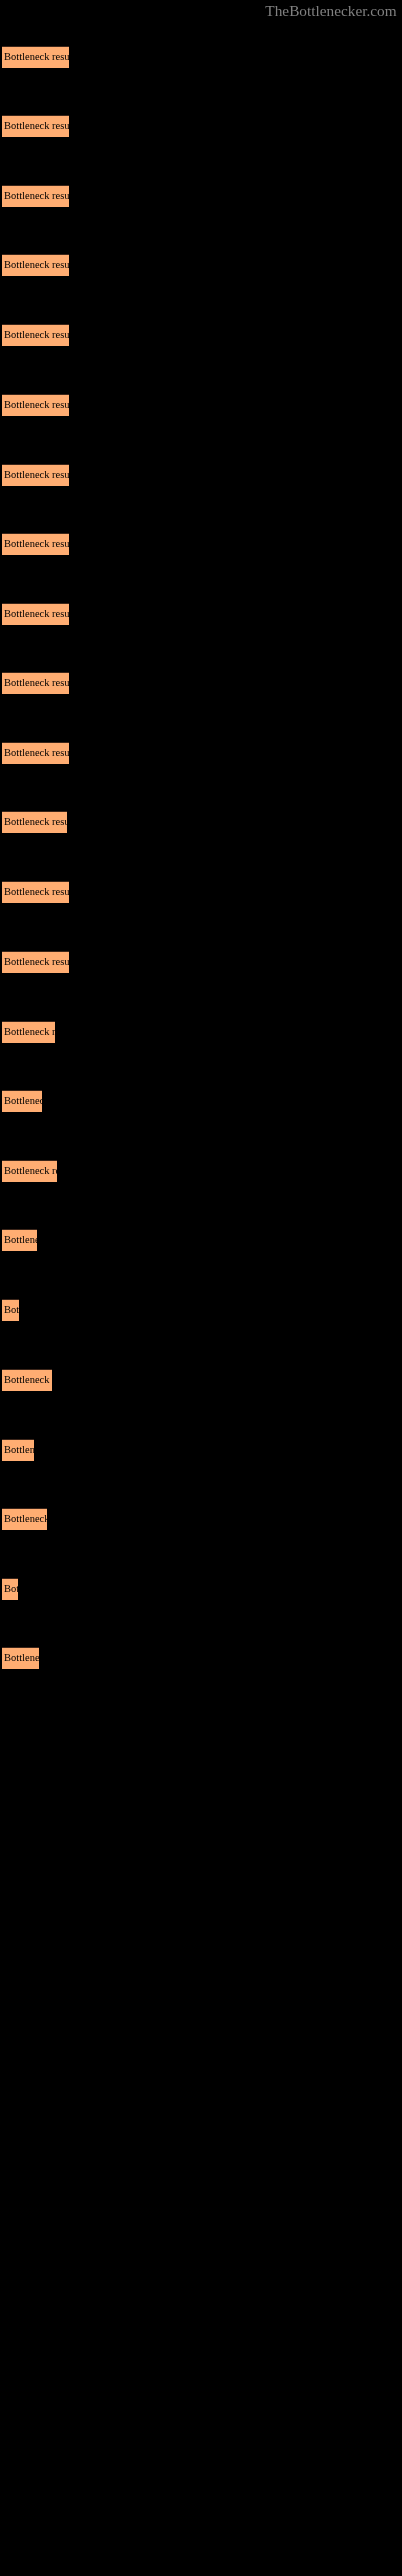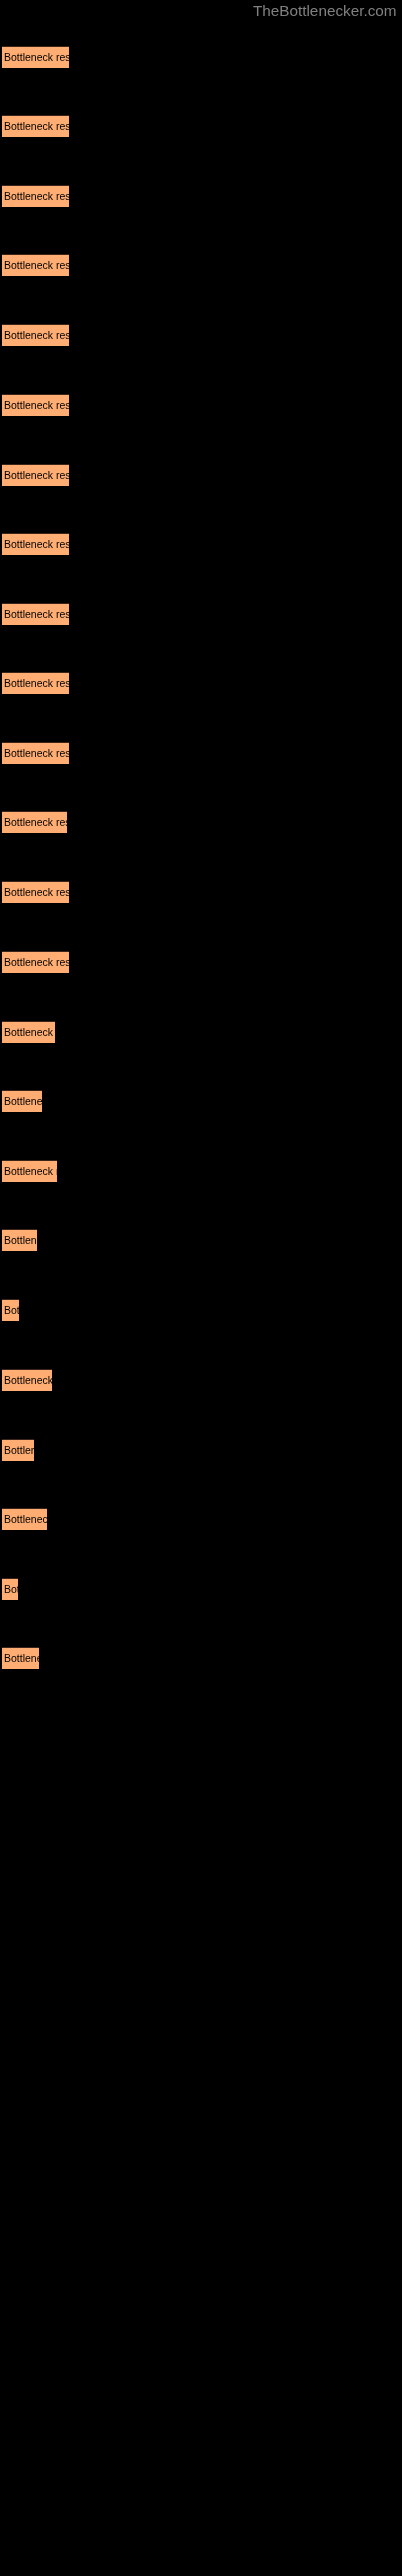--- a/index.html
+++ b/index.html
@@ -13,20 +13,21 @@
     height: 2576px;
     position: relative;
     overflow: hidden;
     font-family: "Liberation Sans", sans-serif;
     -webkit-font-smoothing: antialiased;
   }
   #chart-root {
     position: absolute;
     inset: 0;
     background: #000000;
+    font-family: Liberation Serif, serif;
   }
   #watermark {
     position: absolute;
     top: 0;
     left: 0;
     width: 403px;
     text-align: right;
     padding-right: 6.4px;
     box-sizing: border-box;
     font-size: 15.3px;

